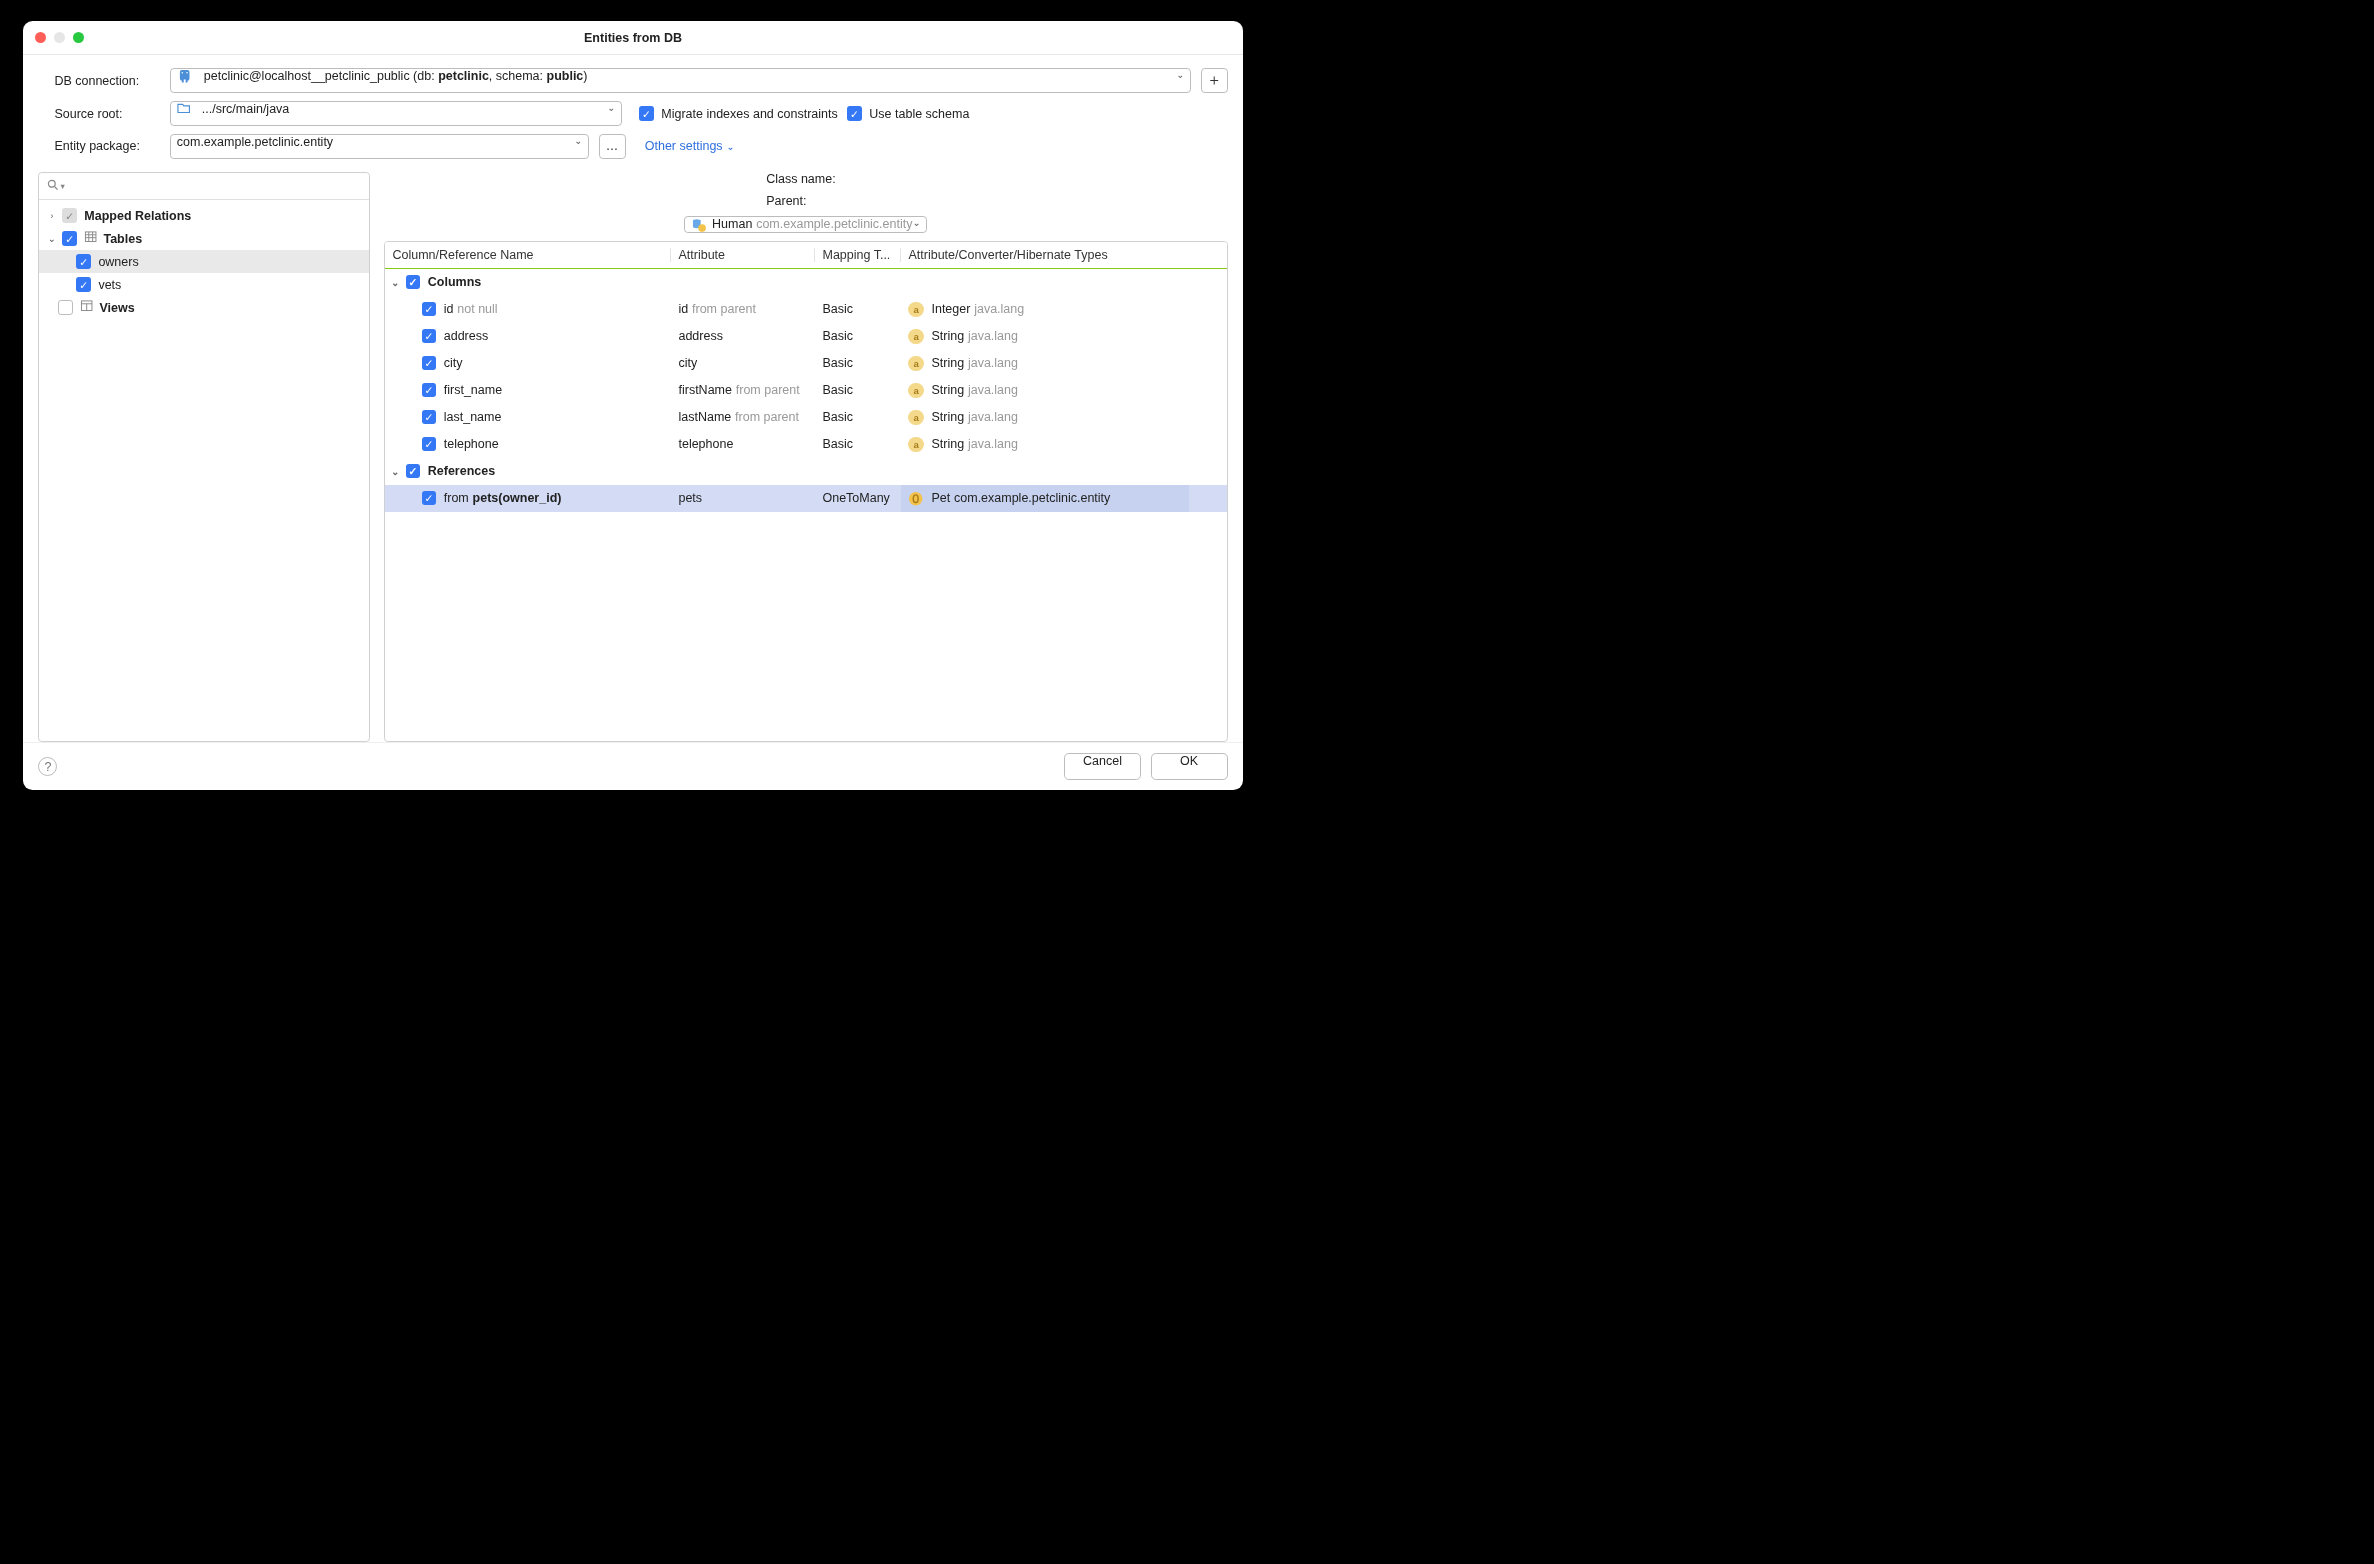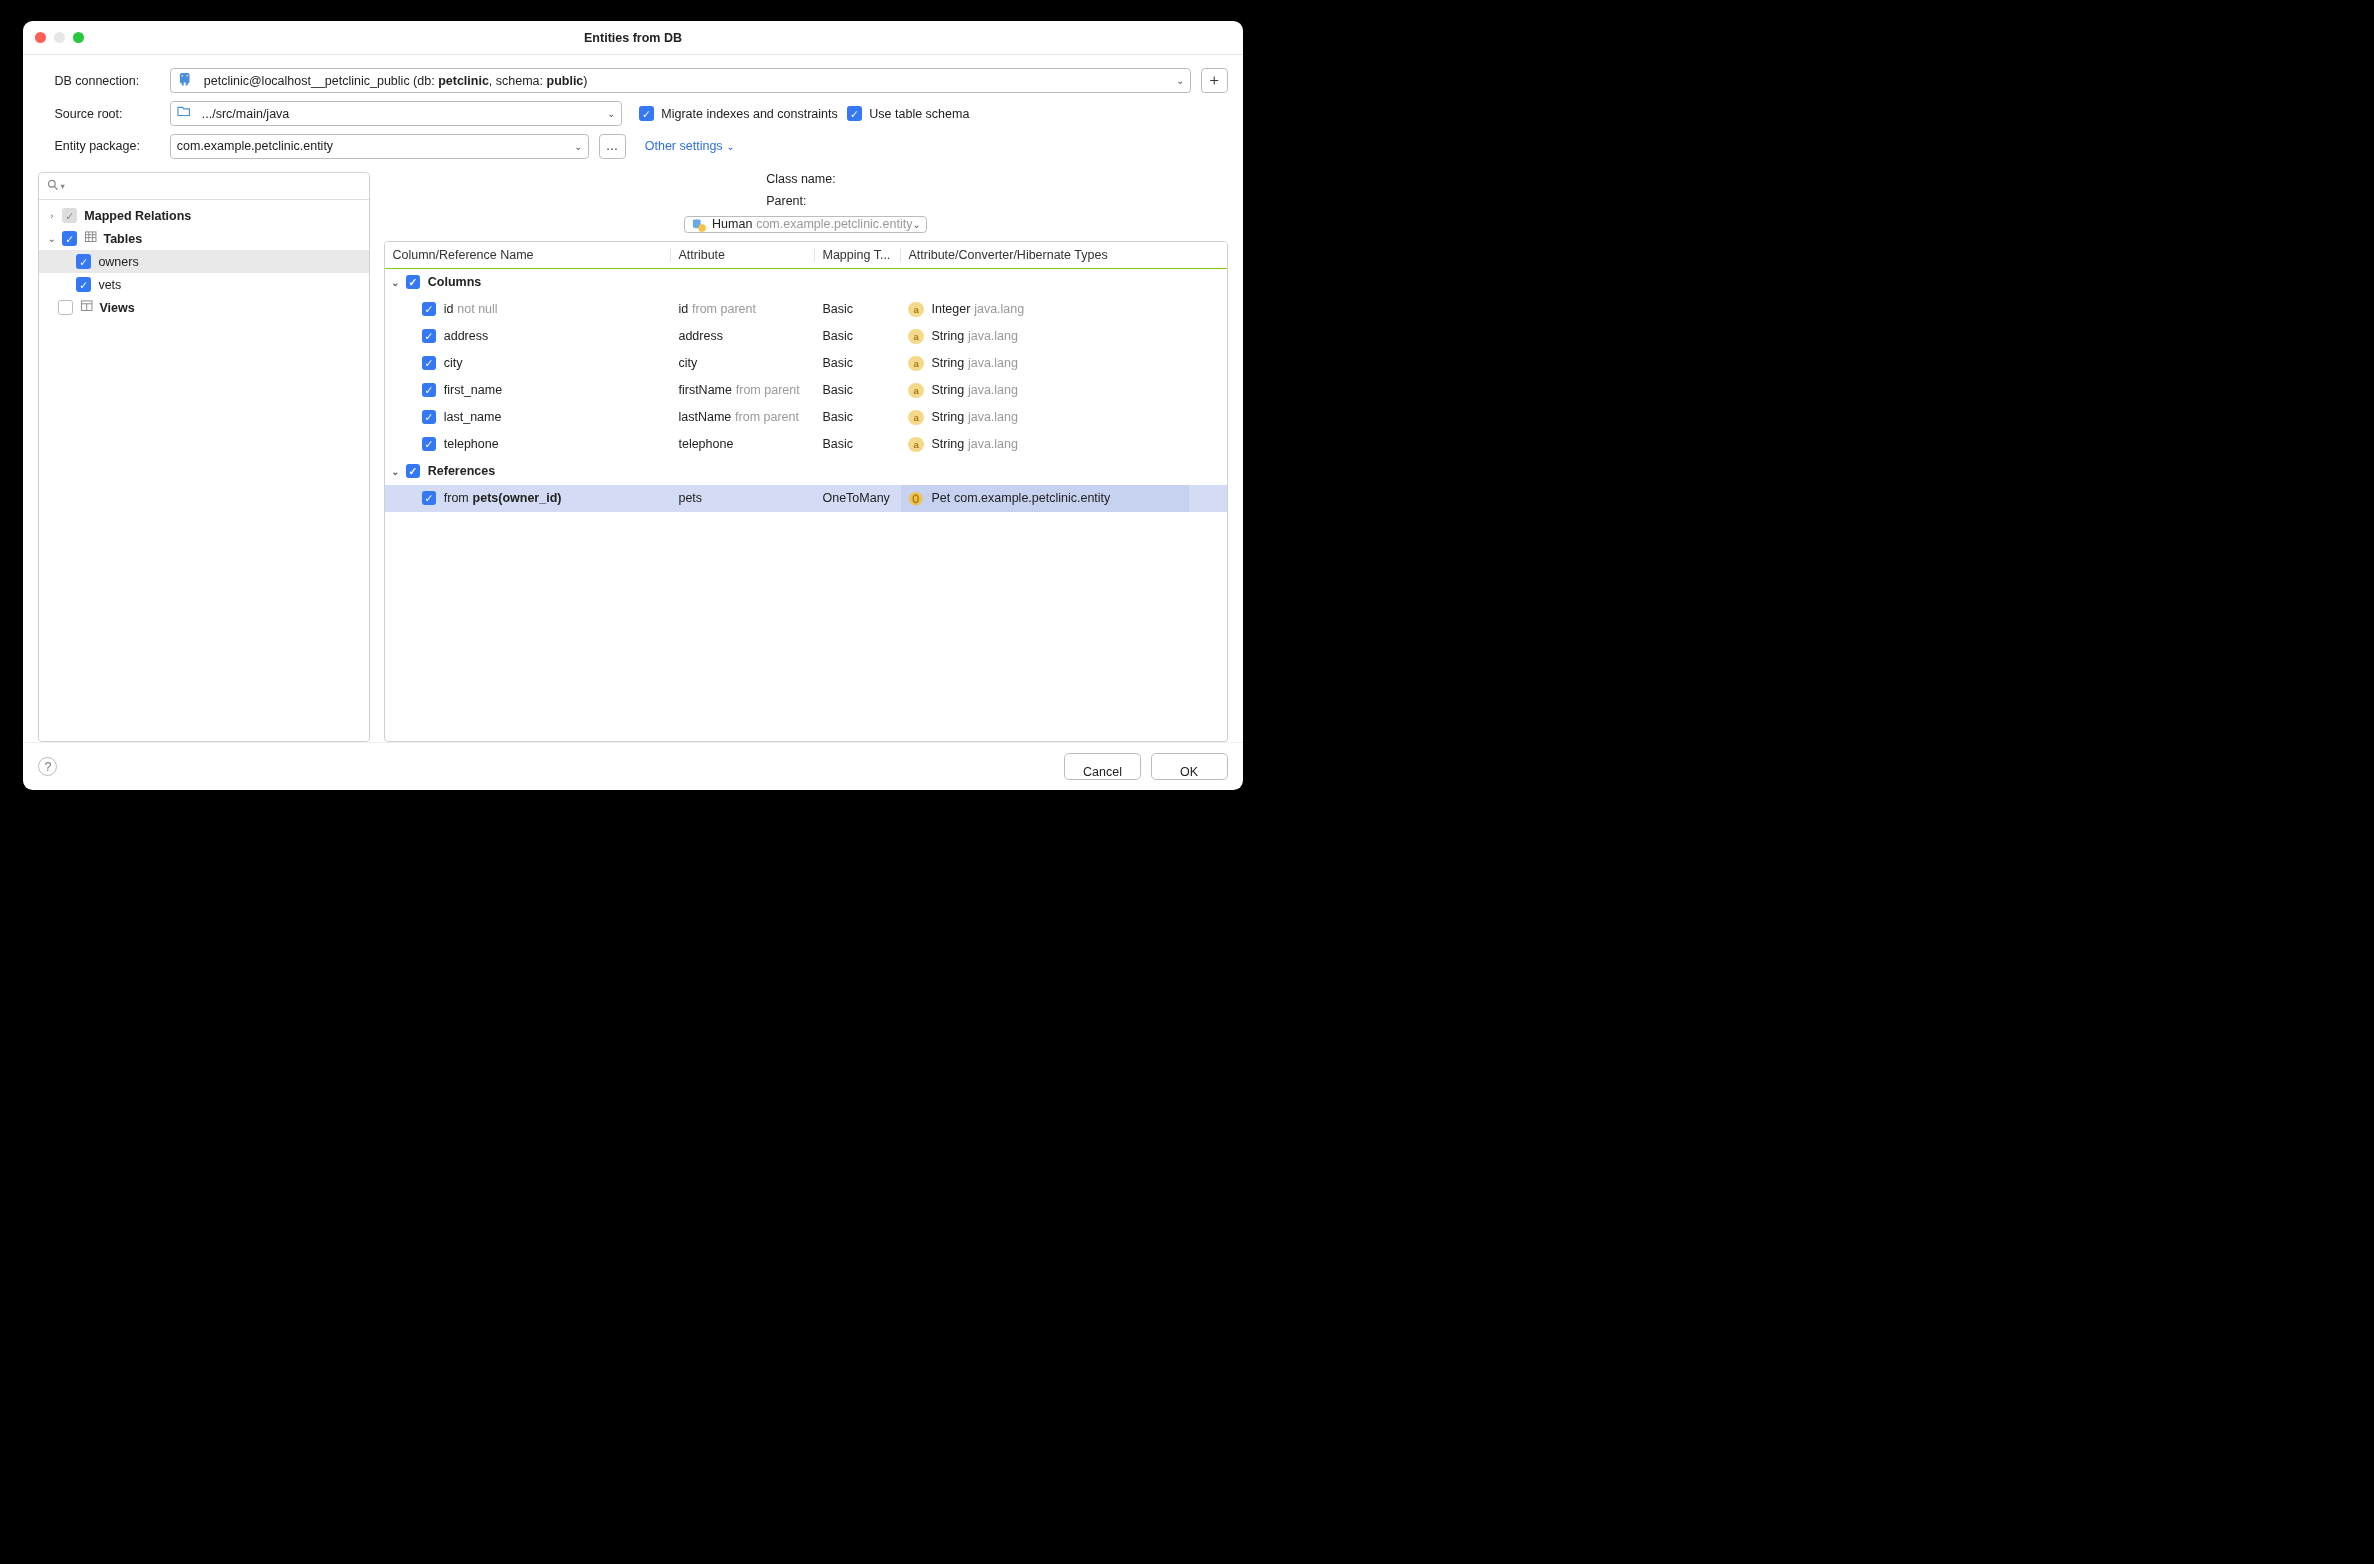--- a/index.html
+++ b/index.html
@@ -67,21 +67,21 @@
     gap: 9.6px;
     margin-left: 16px;
   }
   .form-label {
     width: 106px;
     text-align: left;
   }
   .combo {
     flex: 1;
     display: flex;
-    align-items: center;
+    align-items: flex-start;
     border: 1px solid #bcbcbc;
     border-radius: 3.8px;
     height: 25px;
     padding: 0 5.8px;
     background: #fff;
     min-width: 0;
   }
   .combo .caret {
     margin-left: auto;
     color: #666;
@@ -254,21 +254,21 @@
     font-size: 12.5px;
   }
   .spacer { flex: 1; }
   .btn {
     min-width: 77px;
     height: 27px;
     border: 1px solid #bcbcbc;
     border-radius: 4.8px;
     background: #fff;
     display: flex;
-    align-items: flex-end;
+    align-items: flex-start;
     justify-content: center;
     padding: 0 6px;
   }
   .type-icon-a {
     width: 15.4px; height: 15.4px;
     border-radius: 50%;
     background: #f5d98a;
     color: #a67b1a;
     font-size: 9.6px;
     font-weight: 600;

